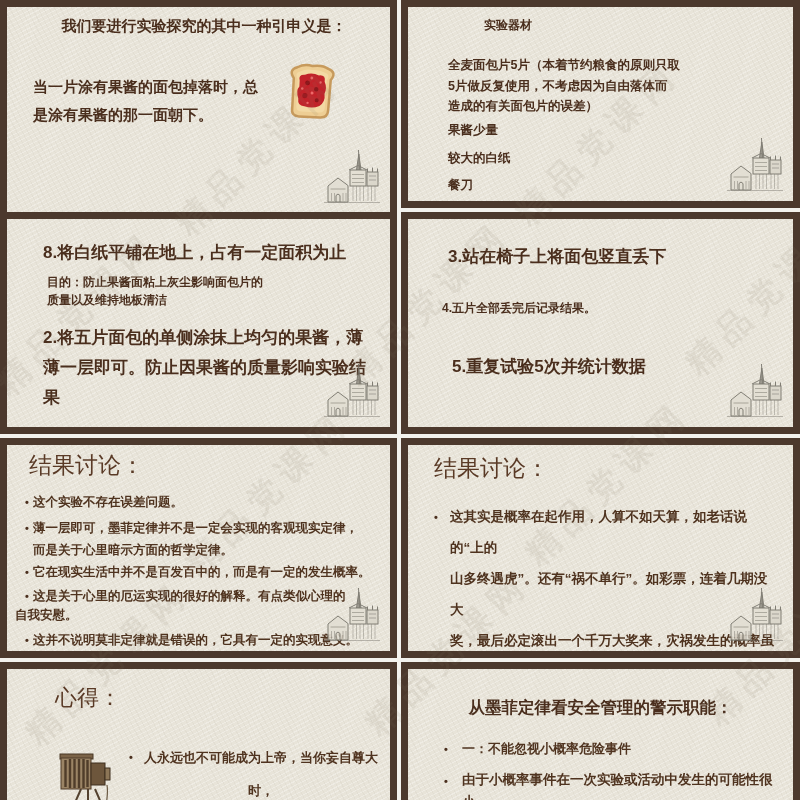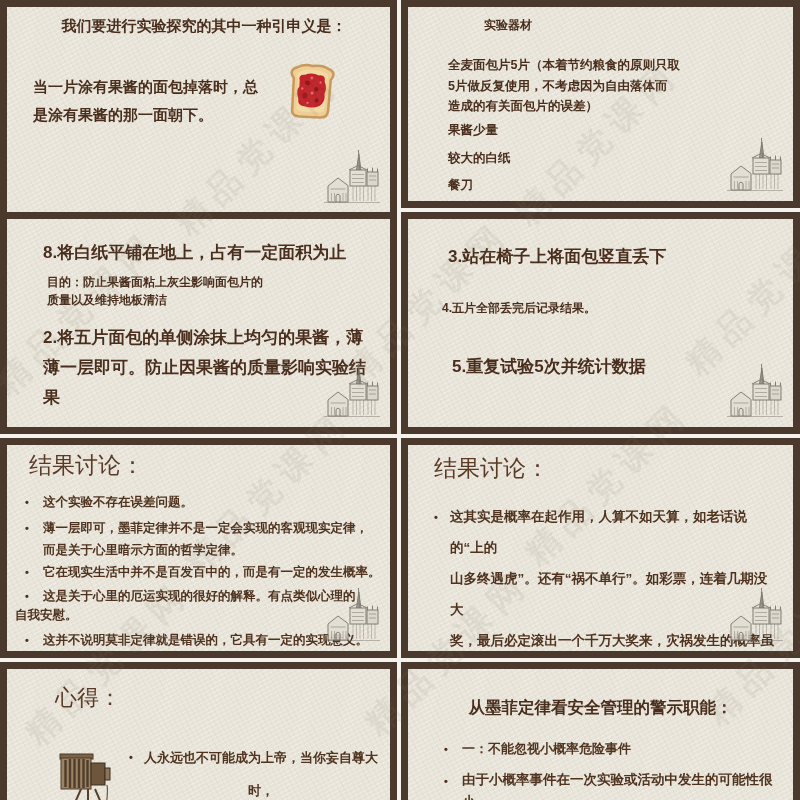--- a/index.html
+++ b/index.html
@@ -52,21 +52,21 @@
   .s3-note{left:40px;top:54px;font-size:12px;line-height:1.5;}
   .s3-step2{left:36px;top:104px;font-size:17px;line-height:30px;width:330px;}
   
   .s4-step0{left:40px;top:26px;font-size:17px;}
   .s4-step1{left:34px;top:81px;font-size:12px;}
   .s4-step2{left:44px;top:136px;font-size:17px;}
   
   .s5-title{left:22px;top:5px;font-size:23px;}
   .s5 .row{position:absolute;font-size:12.5px;line-height:22px;}
   .s5 .row .marker{position:absolute;left:0;top:0;}
-  .s5 .row .bt{margin-left:18px;display:block;font-family:Liberation Serif, serif;}
+  .s5 .row .bt{margin-left:8px;display:block;font-family:Liberation Serif, serif;}
   .s5-b0{left:18px;top:46px;}
   .s5-b1{left:18px;top:72px;width:350px;}
   .s5-b2{left:18px;top:116px;}
   .s5-b3{left:18px;top:140px;}
   .s5-hang{left:8px;top:162px;font-size:12.5px;}
   .s5-b4{left:18px;top:184px;}
   
   .s6-title{left:26px;top:8px;font-size:23px;}
   .s6-marker{left:26px;top:66px;}
   .s6-para{left:42px;top:56px;width:330px;font-size:13.5px;line-height:31px;}

